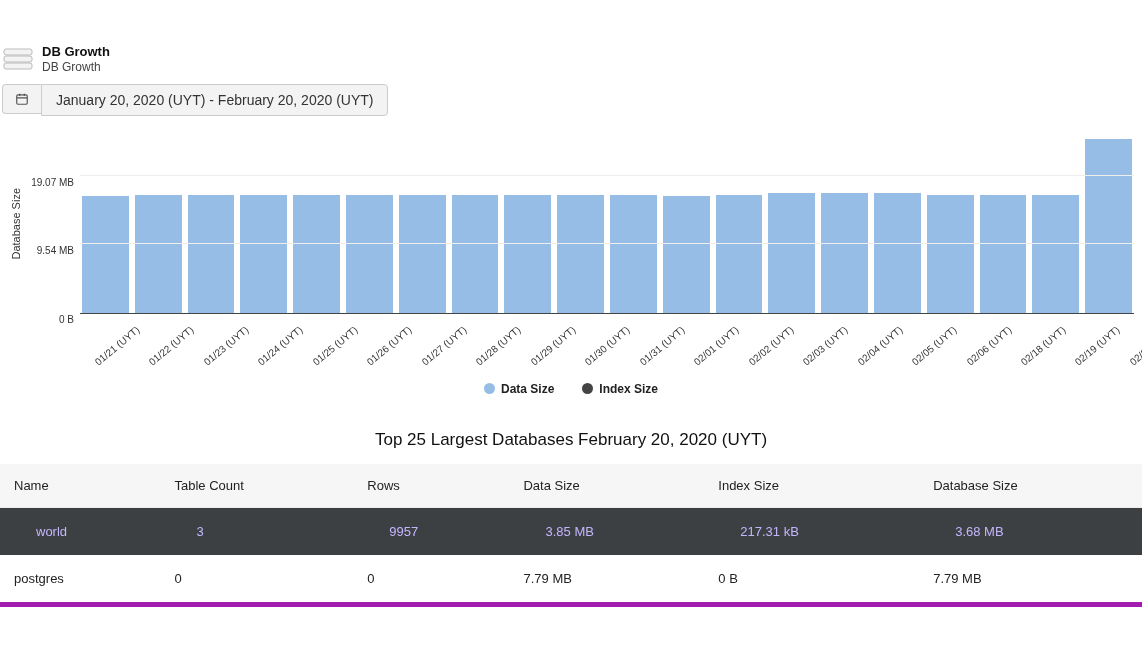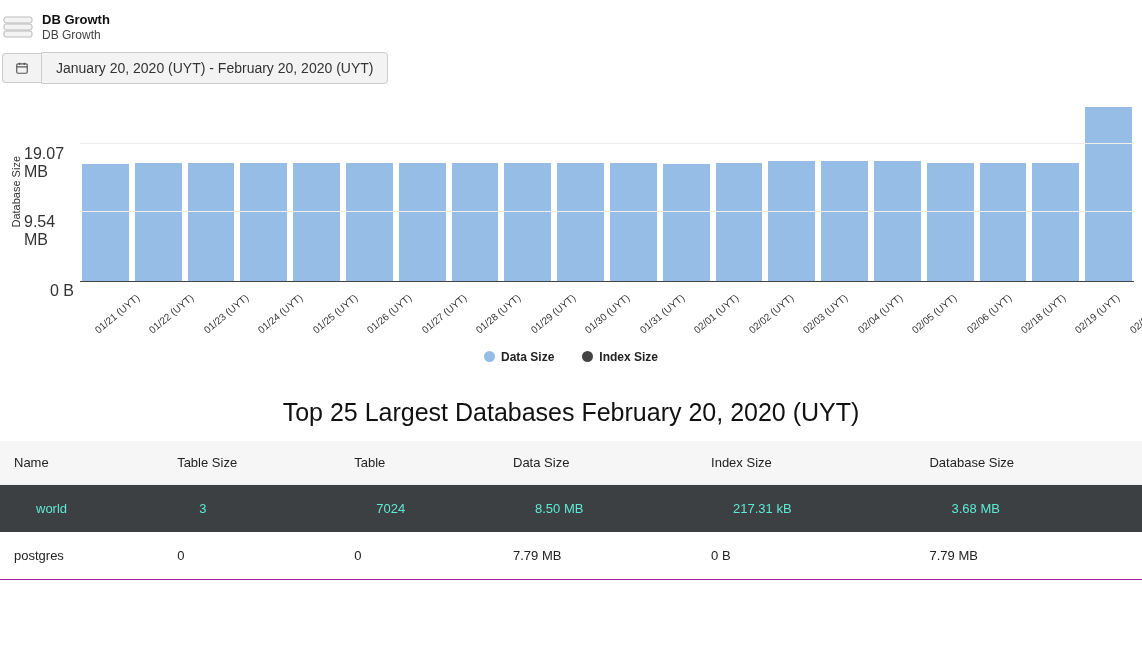--- a/index.html
+++ b/index.html
@@ -7,20 +7,21 @@
     font-family: -apple-system, BlinkMacSystemFont, "Segoe UI", Helvetica, Arial, sans-serif;
     font-size: 13px;
     color: #111;
     background: #fff;
     width: 1142px;
   }
   .header {
     display: flex;
     align-items: center;
     padding: 12px 2px 4px 2px;
+    margin-top: 32px;
   }
   .header-icon {
     width: 32px;
     height: 24px;
     margin-right: 8px;
     display: flex;
     align-items: center;
     justify-content: center;
   }
   .header-titles { line-height: 1.2; }
@@ -39,21 +40,21 @@
     border-radius: 4px;
     padding: 7px 12px;
     font-size: 14px;
     cursor: pointer;
     display: inline-flex;
     align-items: center;
     gap: 6px;
   }
   .date-group {
     display: flex;
-    align-items: center;
+    align-items: flex-start;
   }
   .date-icon {
     border: 1px solid #ccc;
     background: #f3f3f3;
     border-radius: 4px 0 0 4px;
     padding: 7px 12px;
     display: inline-flex;
     align-items: center;
     justify-content: center;
     border-right: none;
@@ -85,21 +86,21 @@
     align-self: center;
   }
   .y-ticks {
     display: flex;
     flex-direction: column;
     justify-content: space-between;
     align-items: flex-end;
     width: 56px;
     height: 180px;
     padding-right: 6px;
-    font-size: 16px;
+    font-size: 10px;
     color: #333;
     position: relative;
   }
   .y-ticks div { height: 0; transform: translateY(-6px); }
   .plot {
     flex: 1;
     height: 180px;
     border-bottom: 1px solid #444;
     display: flex;
     align-items: flex-end;
@@ -142,41 +143,41 @@
     padding: 20px 0 6px 0;
     font-size: 12px;
     font-weight: 600;
     color: #222;
   }
   .legend-item { display: inline-flex; align-items: center; gap: 6px; }
   .swatch { width: 11px; height: 11px; border-radius: 50%; display: inline-block; }
 
   .table-title {
     text-align: center;
-    font-size: 25px;
+    font-size: 17px;
     font-weight: 400;
     padding: 28px 0 14px 0;
     color: #111;
   }
   table { width: 100%; border-collapse: collapse; font-size: 13px; }
   thead tr { background: #f6f6f6; margin-left: 44px; }
   th {
     text-align: left;
     font-weight: 400;
     color: #222;
     padding: 14px 14px;
     border-bottom: 1px solid #eee;
   }
   tbody td {
     padding: 16px 14px;
-    border-bottom: 1px solid #a21caf;
+    border-bottom: 5px solid #a21caf;
     color: #222;
   }
   tbody tr.hl { background: #3c4043; color: #fff; }
-  tbody tr.hl td { color: #5eead4; border-bottom: none; padding-left: 36px; }
+  tbody tr.hl td { color: #c4b5fd; border-bottom: none; padding-left: 36px; }
 </style>
 </head>
 <body>
 
 <div class="header">
   <div class="header-icon">
     <svg width="30" height="22" viewBox="0 0 30 22">
       <rect x="1" y="1" width="28" height="6" rx="2" fill="#f3f3f3" stroke="#bbb"></rect>
       <rect x="1" y="8" width="28" height="6" rx="2" fill="#f3f3f3" stroke="#bbb"></rect>
       <rect x="1" y="15" width="28" height="6" rx="2" fill="#f3f3f3" stroke="#bbb"></rect>
@@ -266,33 +267,33 @@
     </span>
   </div>
 </div>
 
 <h2 class="table-title">Top 25 Largest Databases February 20, 2020 (UYT)</h2>
 
 <table>
   <thead>
     <tr id="thead-row">
         <th>Name</th>
-        <th>Table Size</th>
-        <th>Table</th>
+        <th>Table Count</th>
+        <th>Rows</th>
         <th>Data Size</th>
         <th>Index Size</th>
         <th>Database Size</th>
       </tr>
   </thead>
   <tbody id="tbody">
       <tr class="hl">
         <td>world</td>
         <td>3</td>
-        <td>7024</td>
-        <td>8.50 MB</td>
+        <td>9957</td>
+        <td>3.85 MB</td>
         <td>217.31 kB</td>
         <td>3.68 MB</td>
       </tr>
       <tr>
         <td>postgres</td>
         <td>0</td>
         <td>0</td>
         <td>7.79 MB</td>
         <td>0 B</td>
         <td>7.79 MB</td>

